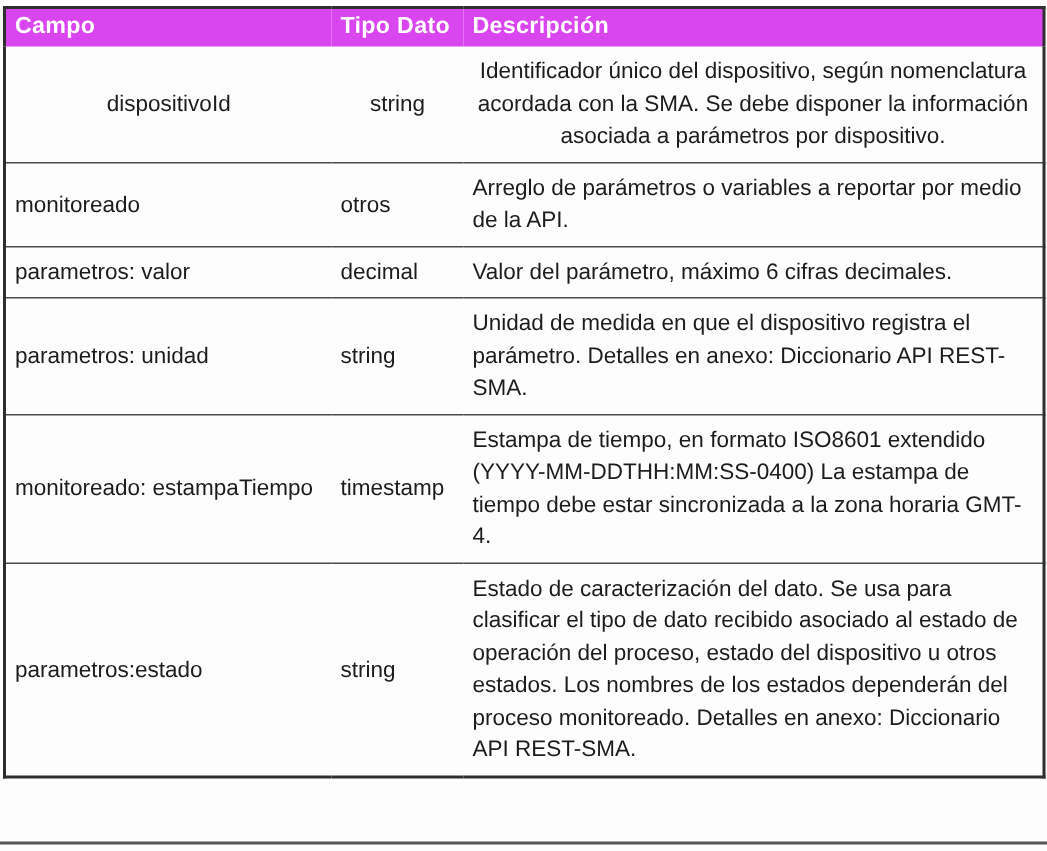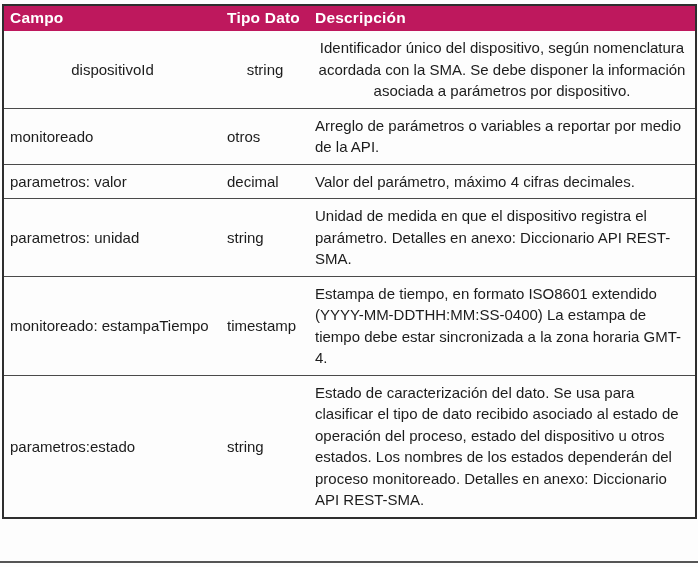--- a/index.html
+++ b/index.html
@@ -26,21 +26,21 @@
     font-size: 15px;
   }
   table.spec col.c1 { width: 218px; }
   table.spec col.c2 { width: 88px; }
   table.spec col.c3 { width: 387px; }
 
   
   table.spec { border: 2px solid #2e2e2e; }
 
   thead th {
-    background: #be185d;
+    background: #d946ef;
     color: #ffffff;
     font-weight: bold;
     text-align: left;
     font-size: 15.5px;
     padding: 3px 6px 4px 6px;
     letter-spacing: 0.2px;
   }
   tbody td {
     border-top: 1.5px solid #4a4a4a;
     padding: 6px 6px;
@@ -87,21 +87,21 @@
         <td class="desc">Identificador único del dispositivo, según nomenclatura acordada con la SMA. Se debe disponer la información asociada a parámetros por dispositivo.</td>
       </tr>
       <tr>
         <td>monitoreado</td>
         <td>otros</td>
         <td class="desc">Arreglo de parámetros o variables a reportar por medio de la API.</td>
       </tr>
       <tr>
         <td>parametros: valor</td>
         <td>decimal</td>
-        <td class="desc">Valor del parámetro, máximo 4 cifras decimales.</td>
+        <td class="desc">Valor del parámetro, máximo 6 cifras decimales.</td>
       </tr>
       <tr>
         <td>parametros: unidad</td>
         <td>string</td>
         <td class="desc">Unidad de medida en que el dispositivo registra el parámetro.  Detalles en anexo: Diccionario API REST-SMA.</td>
       </tr>
       <tr>
         <td>monitoreado: estampaTiempo</td>
         <td>timestamp</td>
         <td class="desc">Estampa de tiempo, en formato ISO8601 extendido (YYYY-MM-DDTHH:MM:SS-0400) La estampa de tiempo debe estar sincronizada a la zona horaria GMT-4.</td>

